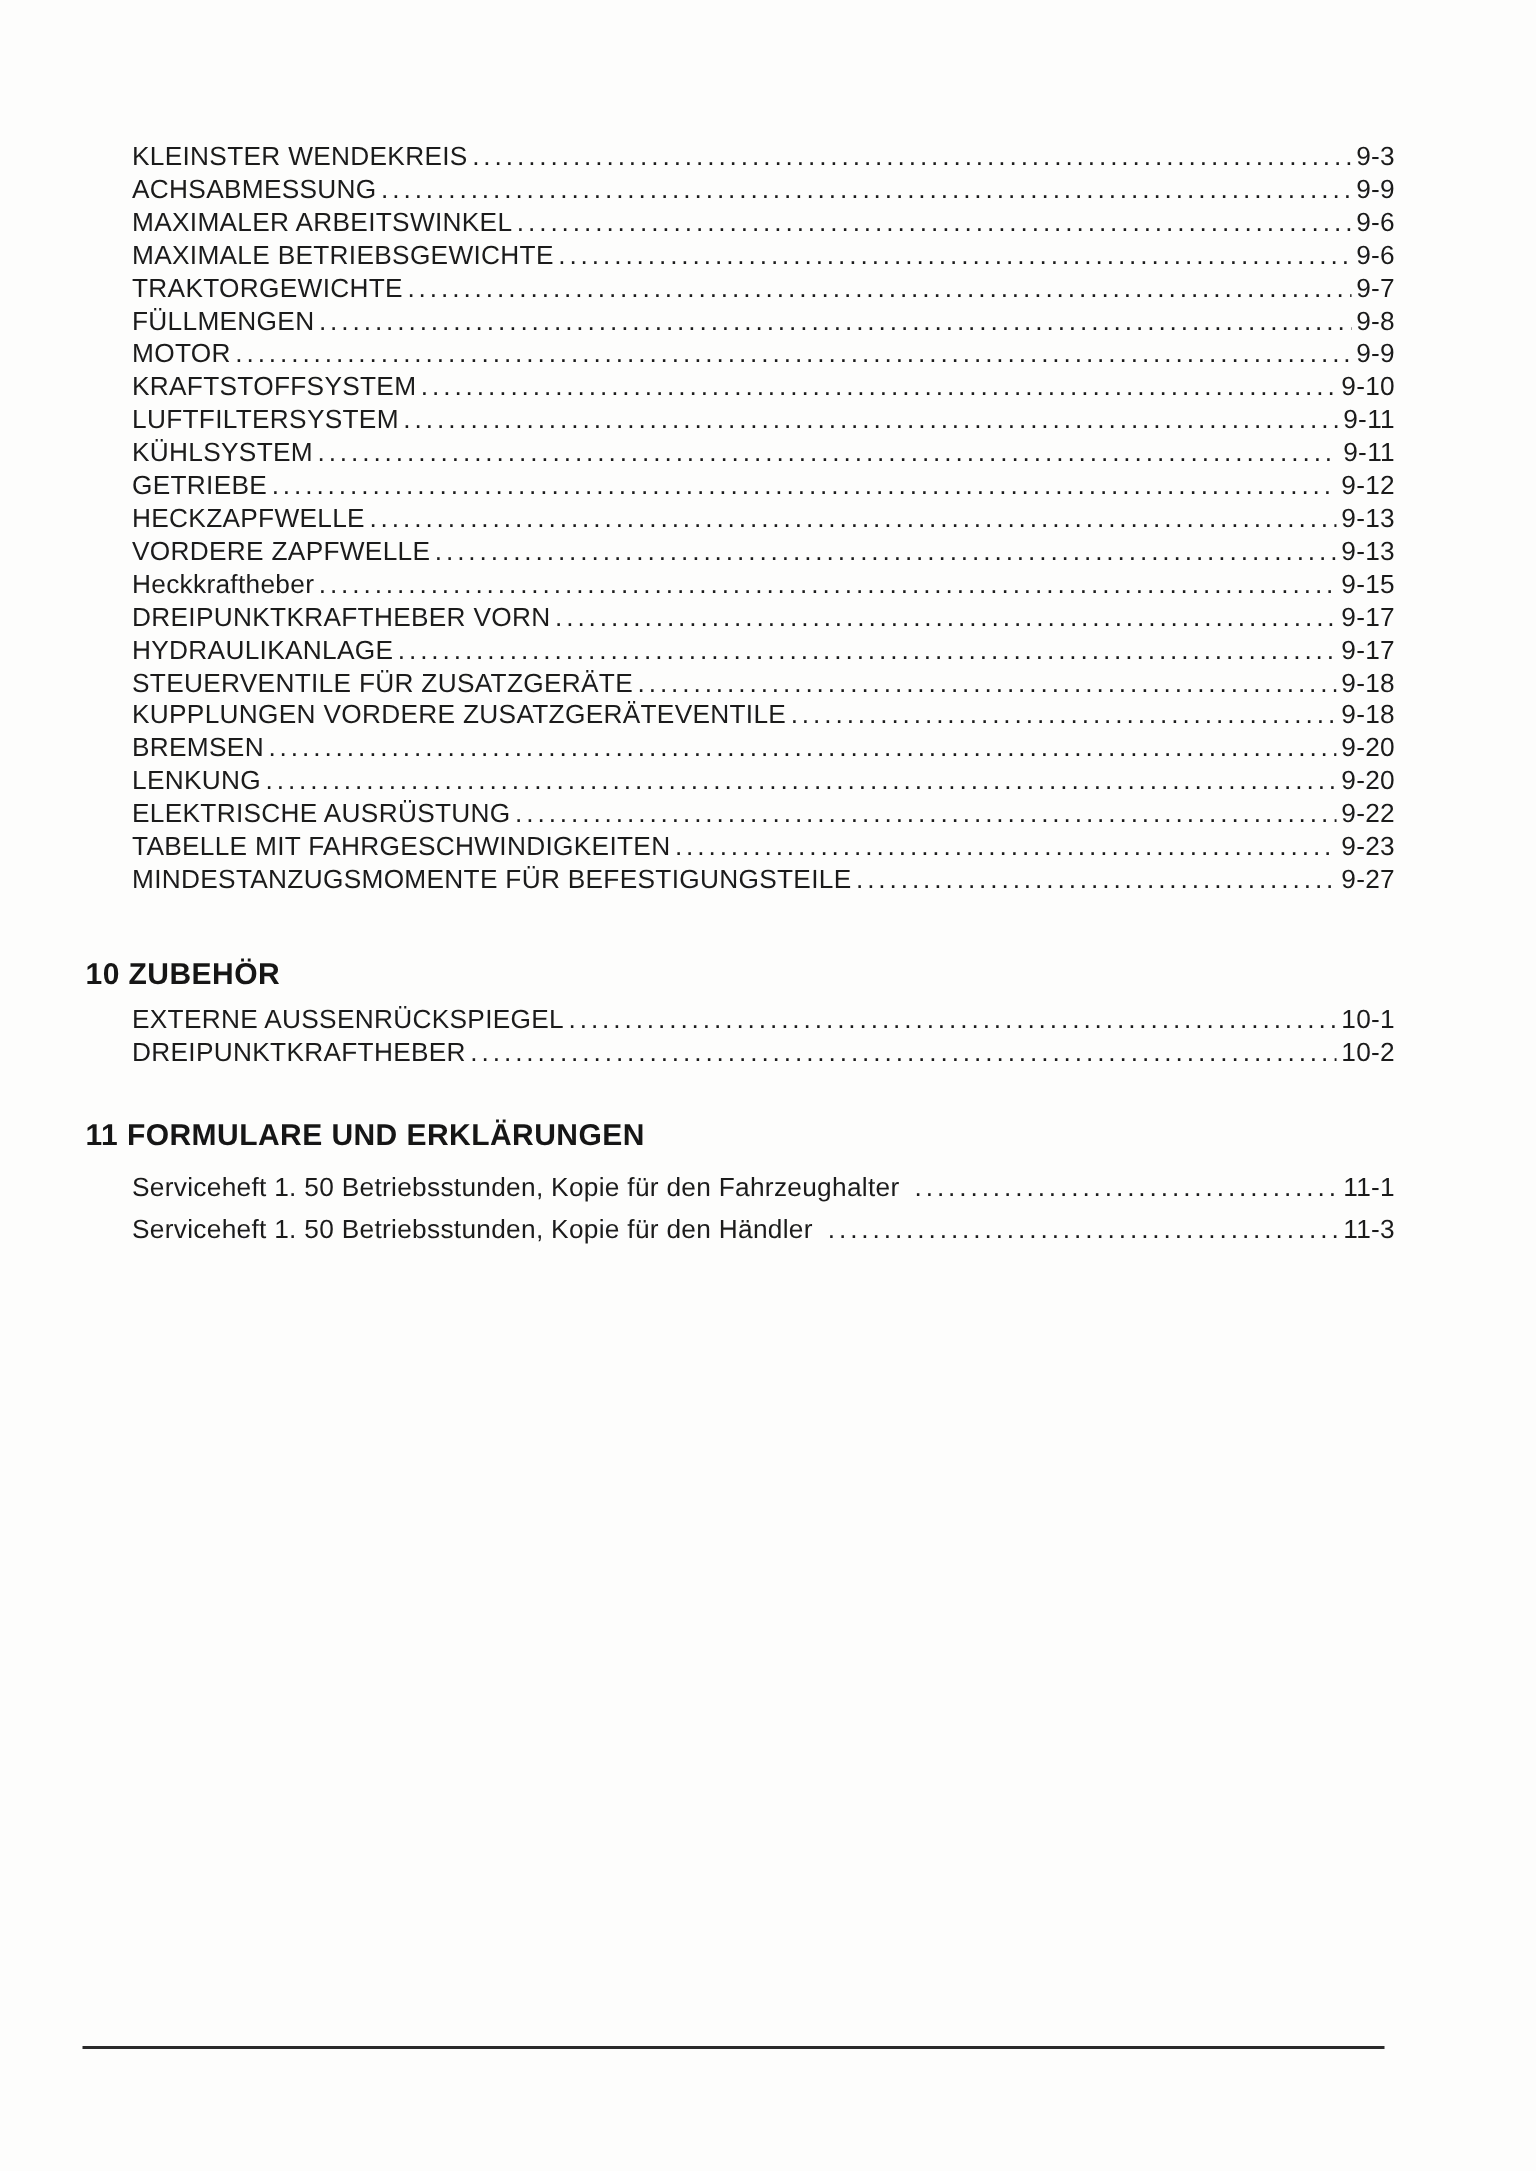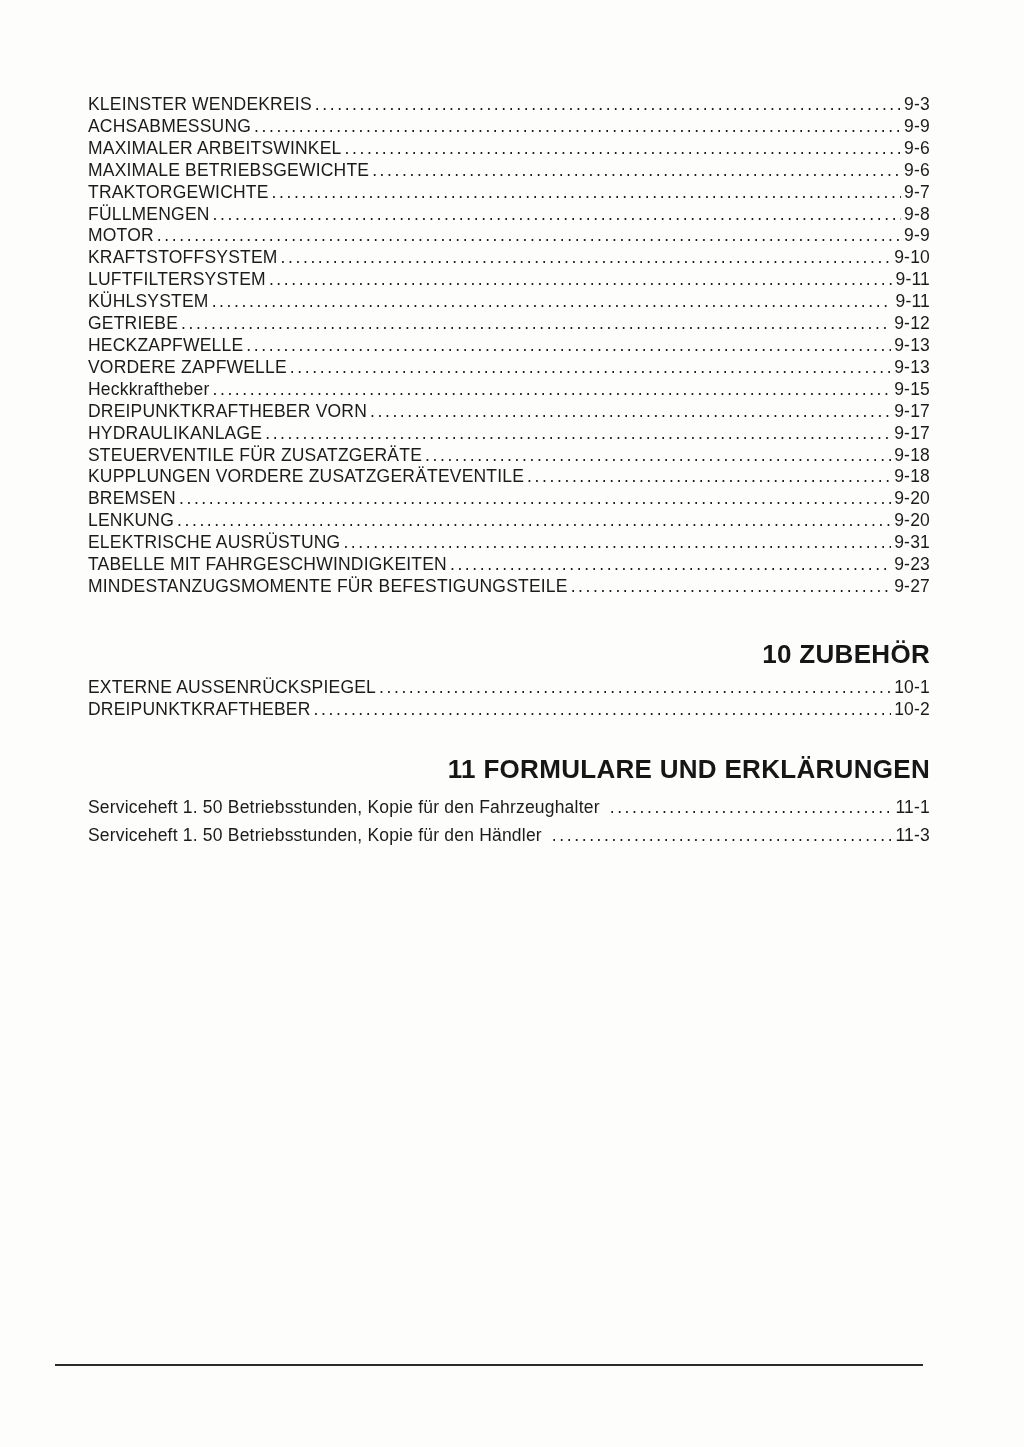--- a/index.html
+++ b/index.html
@@ -39,24 +39,23 @@
   }
   .toc-leader::after {
     content: "........................................................................................................................................................................................................";
     letter-spacing: 2.6px;
   }
   .toc-page {
     white-space: nowrap;
     text-align: right;
   }
   .section-heading {
-    font-size: 26px;
+    font-size: 20px;
     letter-spacing: 0.3px;
     color: #161616;
-    text-align: right;
   }
   .heading-10 { margin-top: 41px; margin-bottom: 7px; }
   .heading-11 { margin-top: 33px; margin-bottom: 8px; }
   .serviceheft .toc-row {
     line-height: 28.5px;
     font-size: 17.5px;
   }
   .serviceheft .toc-leader { margin-left: 10px; }
   .footer-rule {
     position: absolute;
@@ -168,21 +167,21 @@
       <span class="toc-page">9-20</span>
     </div>
     <div class="toc-row">
       <span class="toc-label">LENKUNG</span>
       <span class="toc-leader"></span>
       <span class="toc-page">9-20</span>
     </div>
     <div class="toc-row">
       <span class="toc-label">ELEKTRISCHE AUSRÜSTUNG</span>
       <span class="toc-leader"></span>
-      <span class="toc-page">9-31</span>
+      <span class="toc-page">9-22</span>
     </div>
     <div class="toc-row">
       <span class="toc-label">TABELLE MIT FAHRGESCHWINDIGKEITEN</span>
       <span class="toc-leader"></span>
       <span class="toc-page">9-23</span>
     </div>
     <div class="toc-row">
       <span class="toc-label">MINDESTANZUGSMOMENTE FÜR BEFESTIGUNGSTEILE</span>
       <span class="toc-leader"></span>
       <span class="toc-page">9-27</span>

